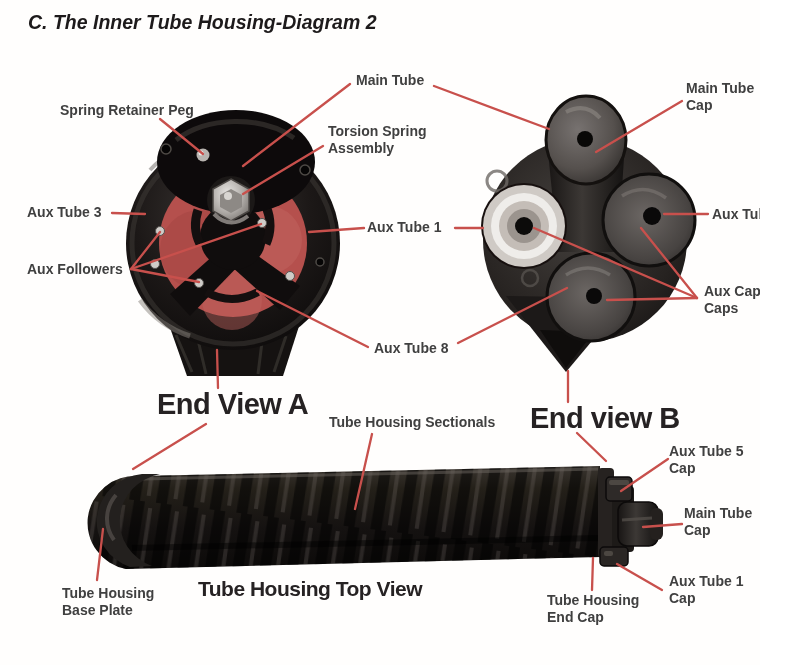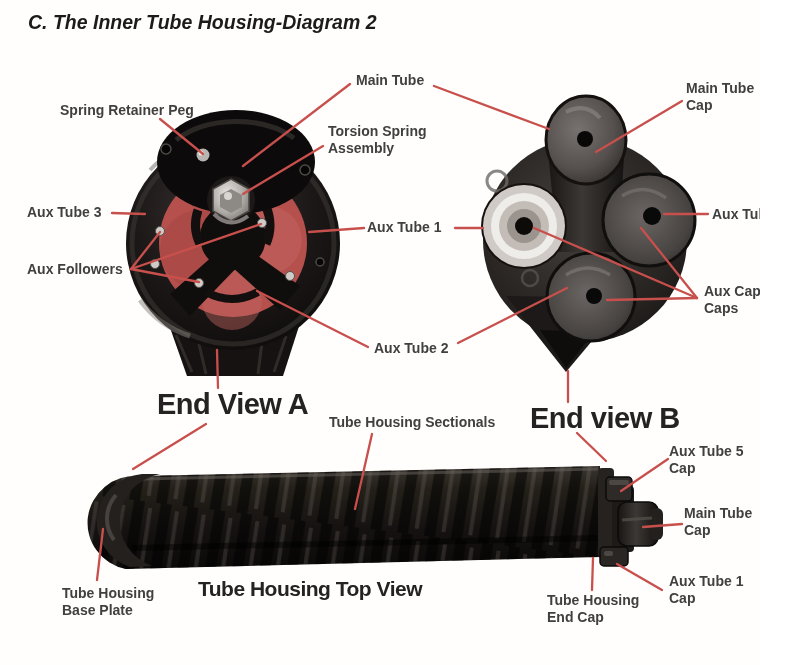--- a/index.html
+++ b/index.html
@@ -195,21 +195,21 @@
   </svg>
 
   <div class="title" style="left:28px;top:11px">C. The Inner Tube Housing-Diagram 2</div>
 
   <div class="label nowrap" style="left:60px;top:102px">Spring Retainer Peg</div>
   <div class="label nowrap" style="left:356px;top:72px">Main Tube</div>
   <div class="label" style="left:328px;top:123px;width:112px">Torsion Spring Assembly</div>
   <div class="label nowrap" style="left:27px;top:204px">Aux Tube 3</div>
   <div class="label nowrap" style="left:367px;top:219px">Aux Tube 1</div>
   <div class="label nowrap" style="left:27px;top:261px">Aux Followers</div>
-  <div class="label nowrap" style="left:374px;top:340px">Aux Tube 2</div>
+  <div class="label nowrap" style="left:374px;top:340px">Aux Tube 8</div>
 
   <div class="label" style="left:686px;top:80px;width:80px">Main Tube Cap</div>
   <div class="label nowrap" style="left:712px;top:206px">Aux Tube 3</div>
   <div class="label" style="left:704px;top:283px;width:72px">Aux Caps Caps</div>
 
   <div class="heading h-view" style="left:157px;top:388px">End View A</div>
   <div class="heading h-view" style="left:530px;top:402px">End view B</div>
 
   <div class="label nowrap" style="left:329px;top:414px">Tube Housing Sectionals</div>
   <div class="label" style="left:669px;top:443px;width:85px">Aux Tube 5 Cap</div>

